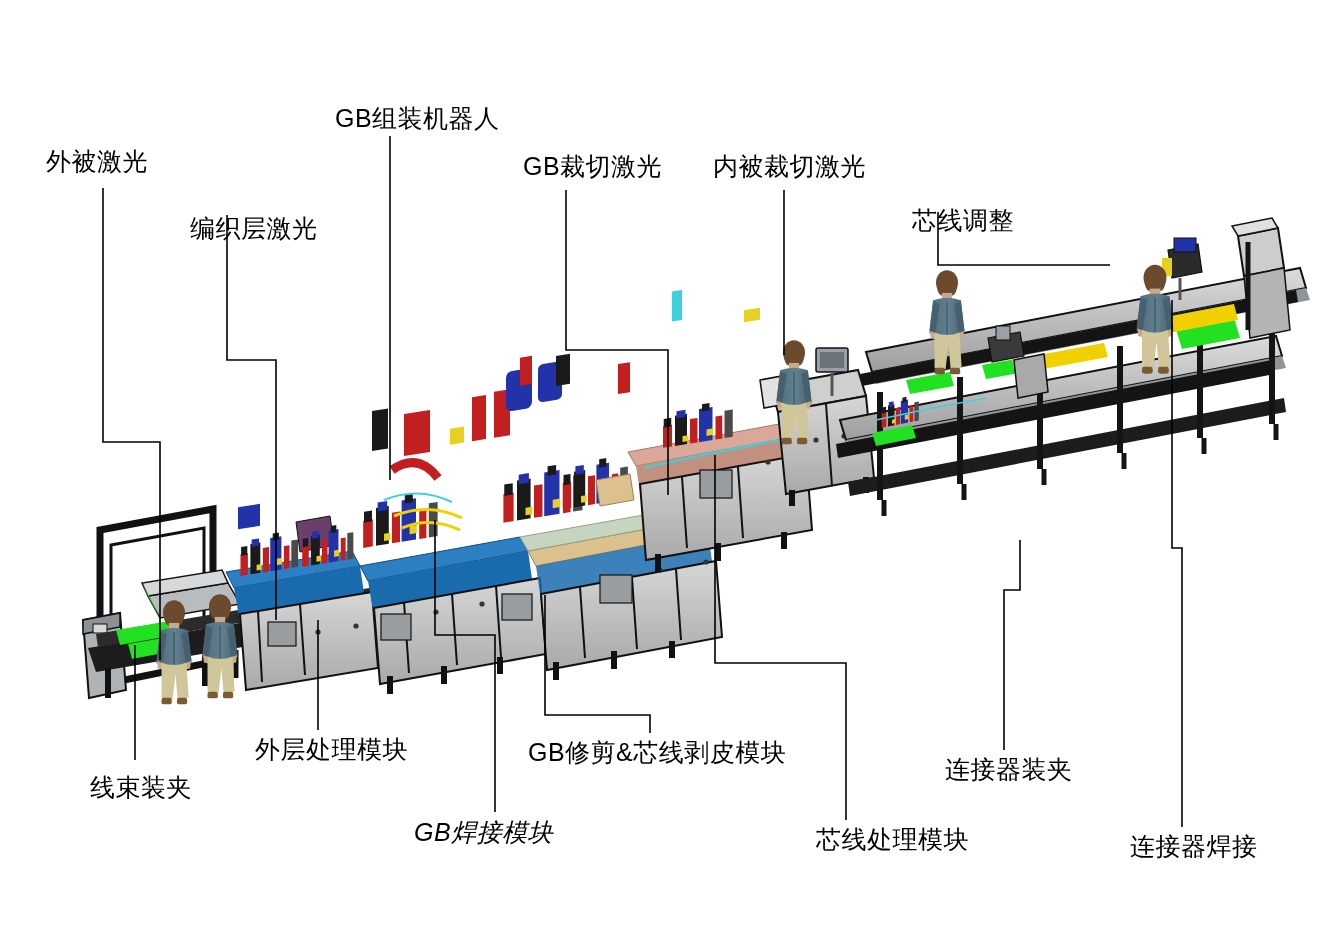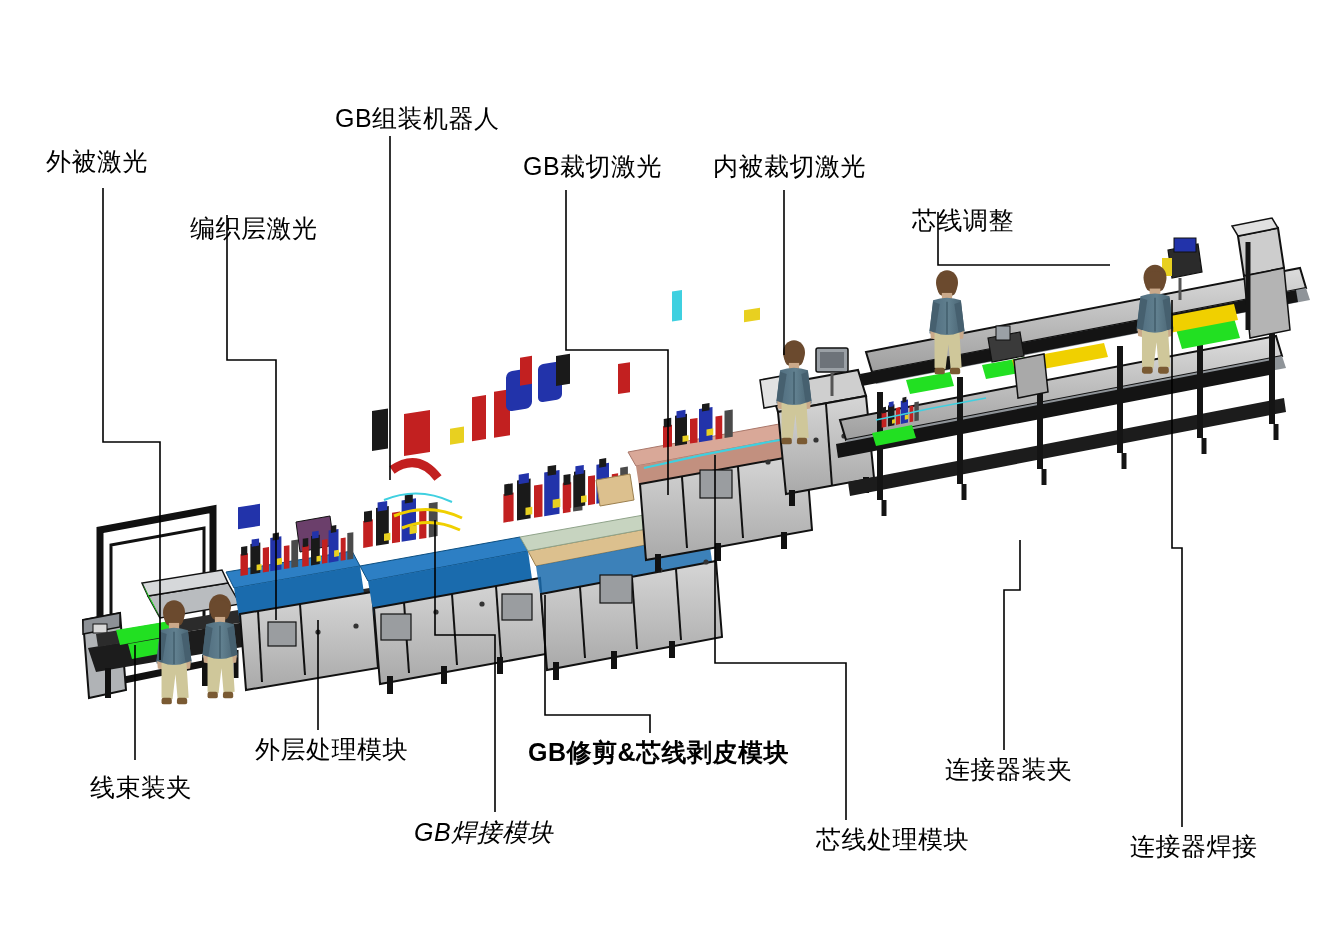--- a/index.html
+++ b/index.html
@@ -285,18 +285,18 @@
 
   <div class="label" id="lab0" style="left: 46px; top: 147px; text-align: center;">外被激光</div>
   <div class="label" id="lab1" style="left: 190px; top: 176px; margin-top: 38px;">编织层激光</div>
   <div class="label" id="lab2" style="left: 335px; top: 104px;">GB组装机器人</div>
   <div class="label" id="lab3" style="left: 523px; top: 152px;">GB裁切激光</div>
   <div class="label" id="lab4" style="left: 713px; top: 152px;">内被裁切激光</div>
   <div class="label" id="lab5" style="left: 912px; top: 176px; margin-top: 30px;">芯线调整</div>
   <div class="label" id="lab6" style="left: 90px; top: 765px; margin-top: 8px;">线束装夹</div>
   <div class="label" id="lab7" style="left: 255px; top: 735px;">外层处理模块</div>
   <div class="label" id="lab8" style="left: 414px; top: 818px; font-style: italic;">GB焊接模块</div>
-  <div class="label" id="lab9" style="left: 528px; top: 738px; font-weight: bold;">GB修剪&amp;芯线剥皮模块</div>
+  <div class="label" id="lab9" style="left: 528px; top: 738px;">GB修剪&amp;芯线剥皮模块</div>
   <div class="label" id="lab10" style="left: 780px; top: 825px; margin-left: 36px;">芯线处理模块</div>
   <div class="label" id="lab11" style="left: 945px; top: 755px;">连接器装夹</div>
   <div class="label" id="lab12" style="left: 1130px; top: 832px;">连接器焊接</div>
 
 </div>
 
 </body></html>

